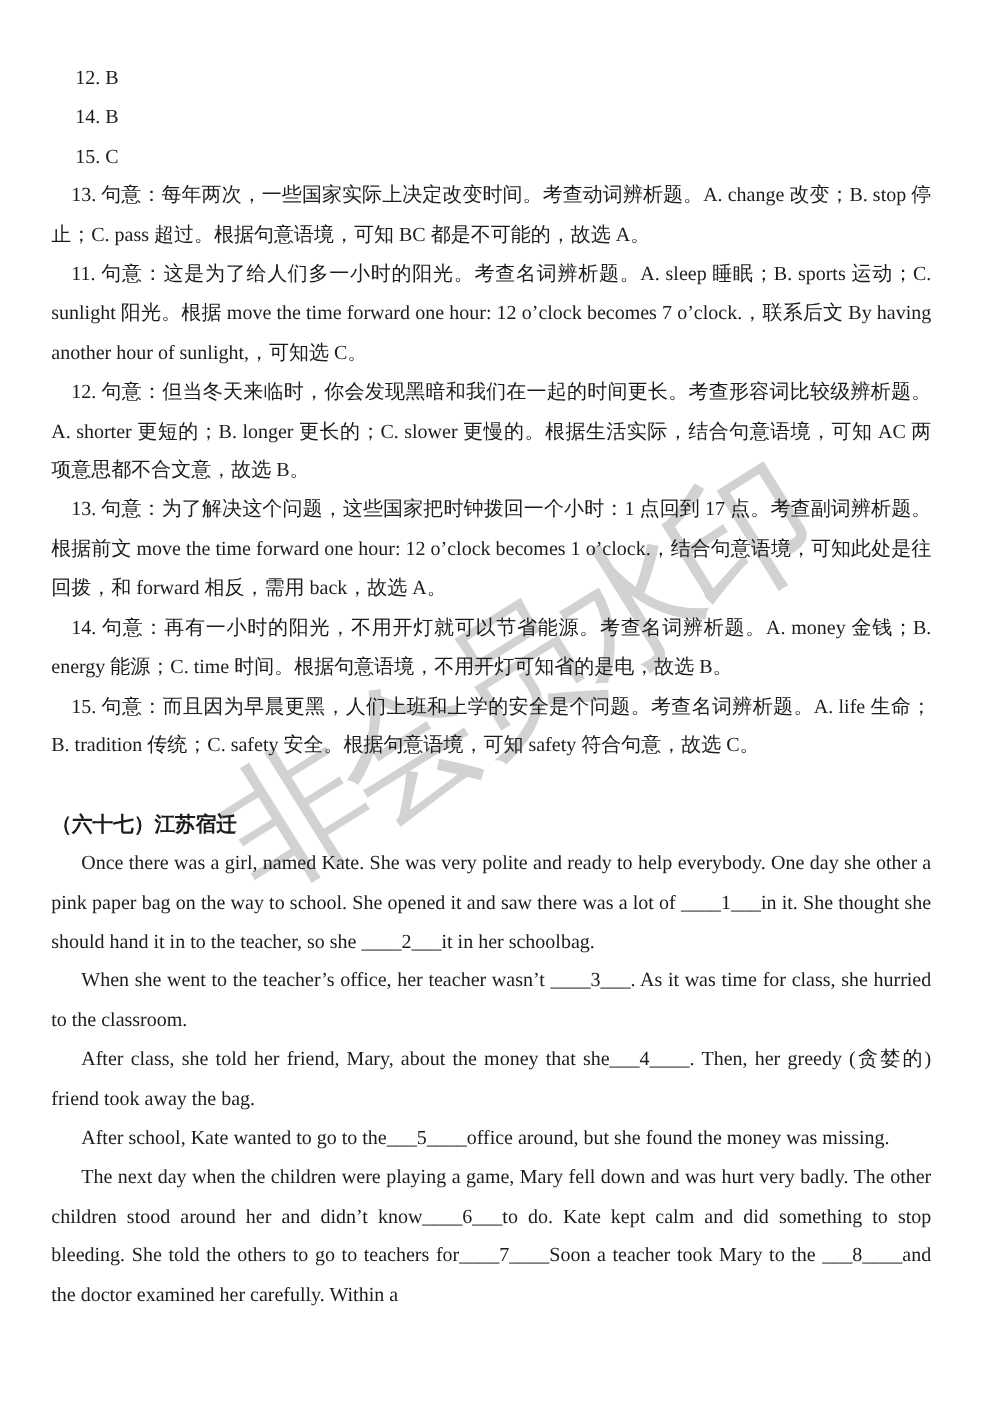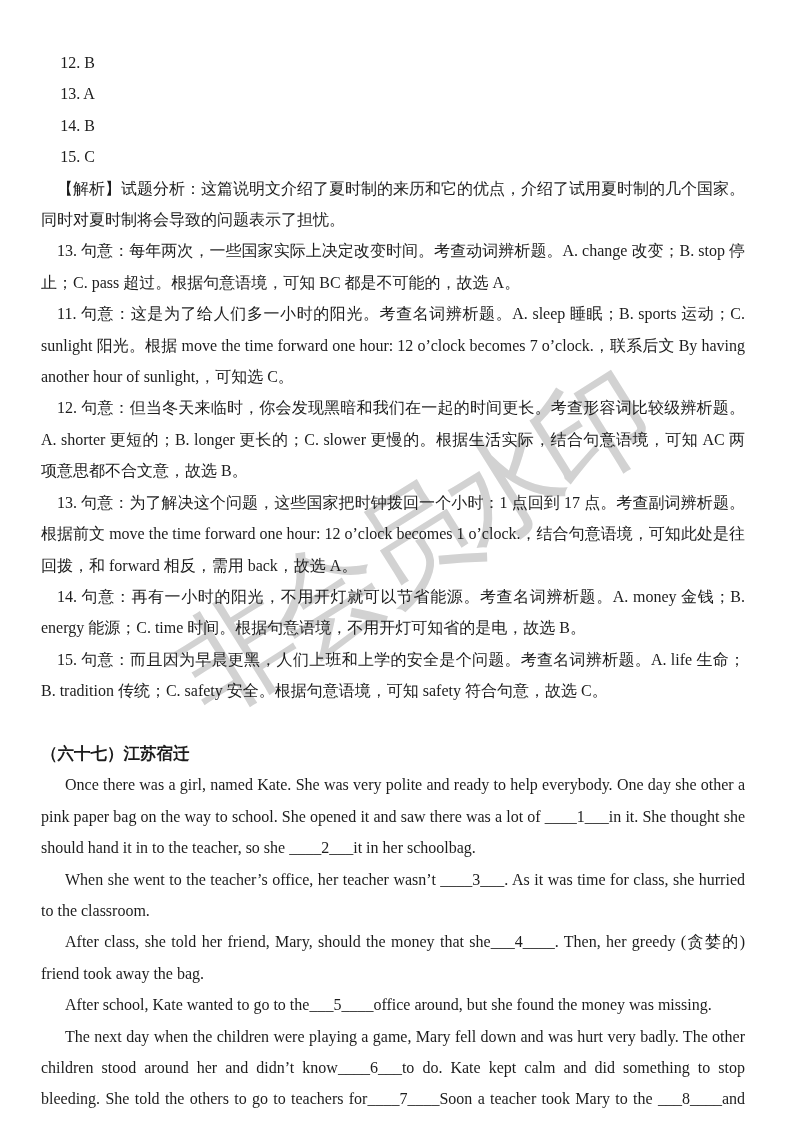--- a/index.html
+++ b/index.html
@@ -68,35 +68,33 @@
 </head>
 <body>
 
 <div class="page">
 
   <div class="watermark">非会员水印</div>
 
   <div class="content">
 
     <p class="answer-line">12. B</p>
-    <p class="answer-line">13. A</p>
     <p class="answer-line">14. B</p>
     <p class="answer-line">15. C</p>
 
-    <p class="expl">【解析】试题分析：这篇说明文介绍了夏时制的来历和它的优点，介绍了试用夏时制的几个国家。同时对夏时制将会导致的问题表示了担忧。</p>
 
     <p class="expl">13. 句意：每年两次，一些国家实际上决定改变时间。考查动词辨析题。A. change 改变；B. stop 停止；C. pass 超过。根据句意语境，可知 BC 都是不可能的，故选 A。</p>
     <p class="expl">11. 句意：这是为了给人们多一小时的阳光。考查名词辨析题。A. sleep 睡眠；B. sports 运动；C. sunlight 阳光。根据 move the time forward one hour: 12 o’clock becomes 7 o’clock.，联系后文 By having another hour of sunlight,，可知选 C。</p>
     <p class="expl">12. 句意：但当冬天来临时，你会发现黑暗和我们在一起的时间更长。考查形容词比较级辨析题。A. shorter 更短的；B. longer 更长的；C. slower 更慢的。根据生活实际，结合句意语境，可知 AC 两项意思都不合文意，故选 B。</p>
     <p class="expl">13. 句意：为了解决这个问题，这些国家把时钟拨回一个小时：1 点回到 17 点。考查副词辨析题。根据前文 move the time forward one hour: 12 o’clock becomes 1 o’clock.，结合句意语境，可知此处是往回拨，和 forward 相反，需用 back，故选 A。</p>
     <p class="expl">14. 句意：再有一小时的阳光，不用开灯就可以节省能源。考查名词辨析题。A. money 金钱；B. energy 能源；C. time 时间。根据句意语境，不用开灯可知省的是电，故选 B。</p>
     <p class="expl">15. 句意：而且因为早晨更黑，人们上班和上学的安全是个问题。考查名词辨析题。A. life 生命；B. tradition 传统；C. safety 安全。根据句意语境，可知 safety 符合句意，故选 C。</p>
 
     <div class="section-title">（六十七）江苏宿迁</div>
 
     <p class="passage-p">Once there was a girl, named Kate. She was very polite and ready to help everybody. One day she other a pink paper bag on the way to school. She opened it and saw there was a lot of ____1___in it. She thought she should hand it in to the teacher, so she ____2___it in her schoolbag.</p>
     <p class="passage-p">When she went to the teacher’s office, her teacher wasn’t ____3___. As it was time for class, she hurried to the classroom.</p>
-    <p class="passage-p">After class, she told her friend, Mary, should the money that she___4____. Then, her greedy (贪婪的) friend took away the bag.</p>
+    <p class="passage-p">After class, she told her friend, Mary, about the money that she___4____. Then, her greedy (贪婪的) friend took away the bag.</p>
     <p class="passage-p">After school, Kate wanted to go to the___5____office around, but she found the money was missing.</p>
     <p class="passage-p">The next day when the children were playing a game, Mary fell down and was hurt very badly. The other children stood around her and didn’t know____6___to do. Kate kept calm and did something to stop bleeding. She told the others to go to teachers for____7____Soon a teacher took Mary to the ___8____and the doctor examined her carefully. Within a</p>
 
   </div>
 </div>
 
 </body></html>

